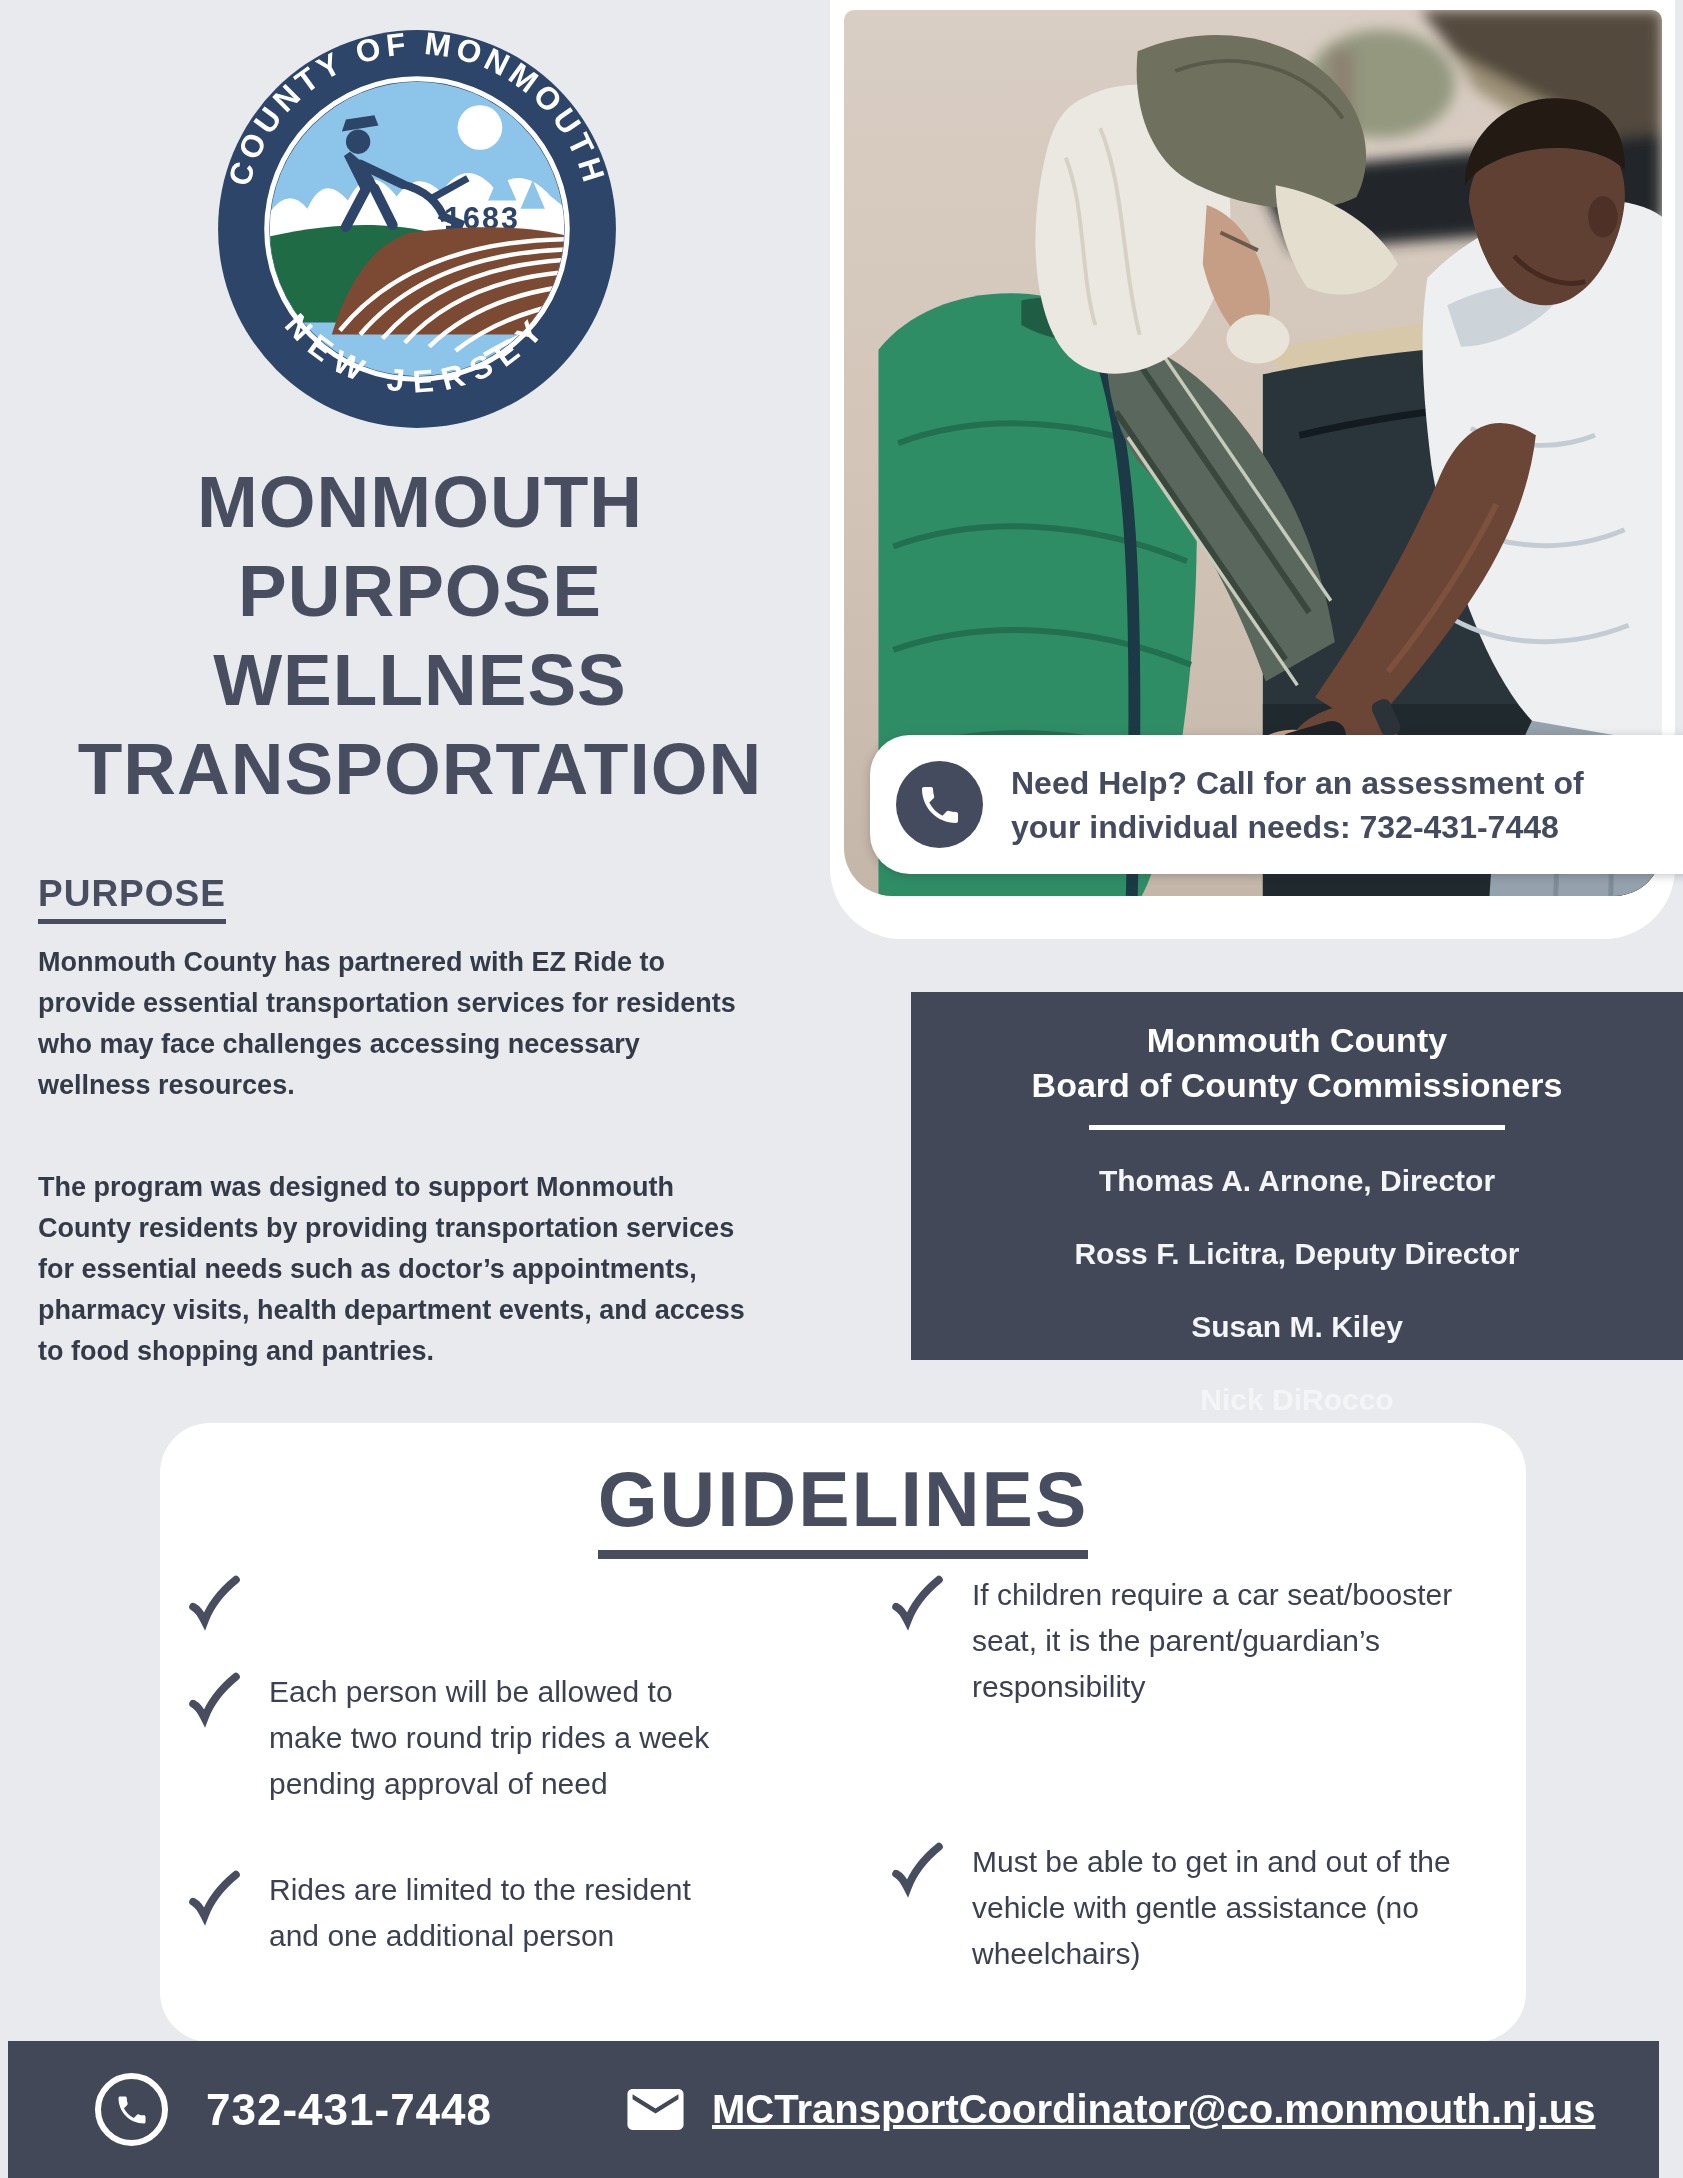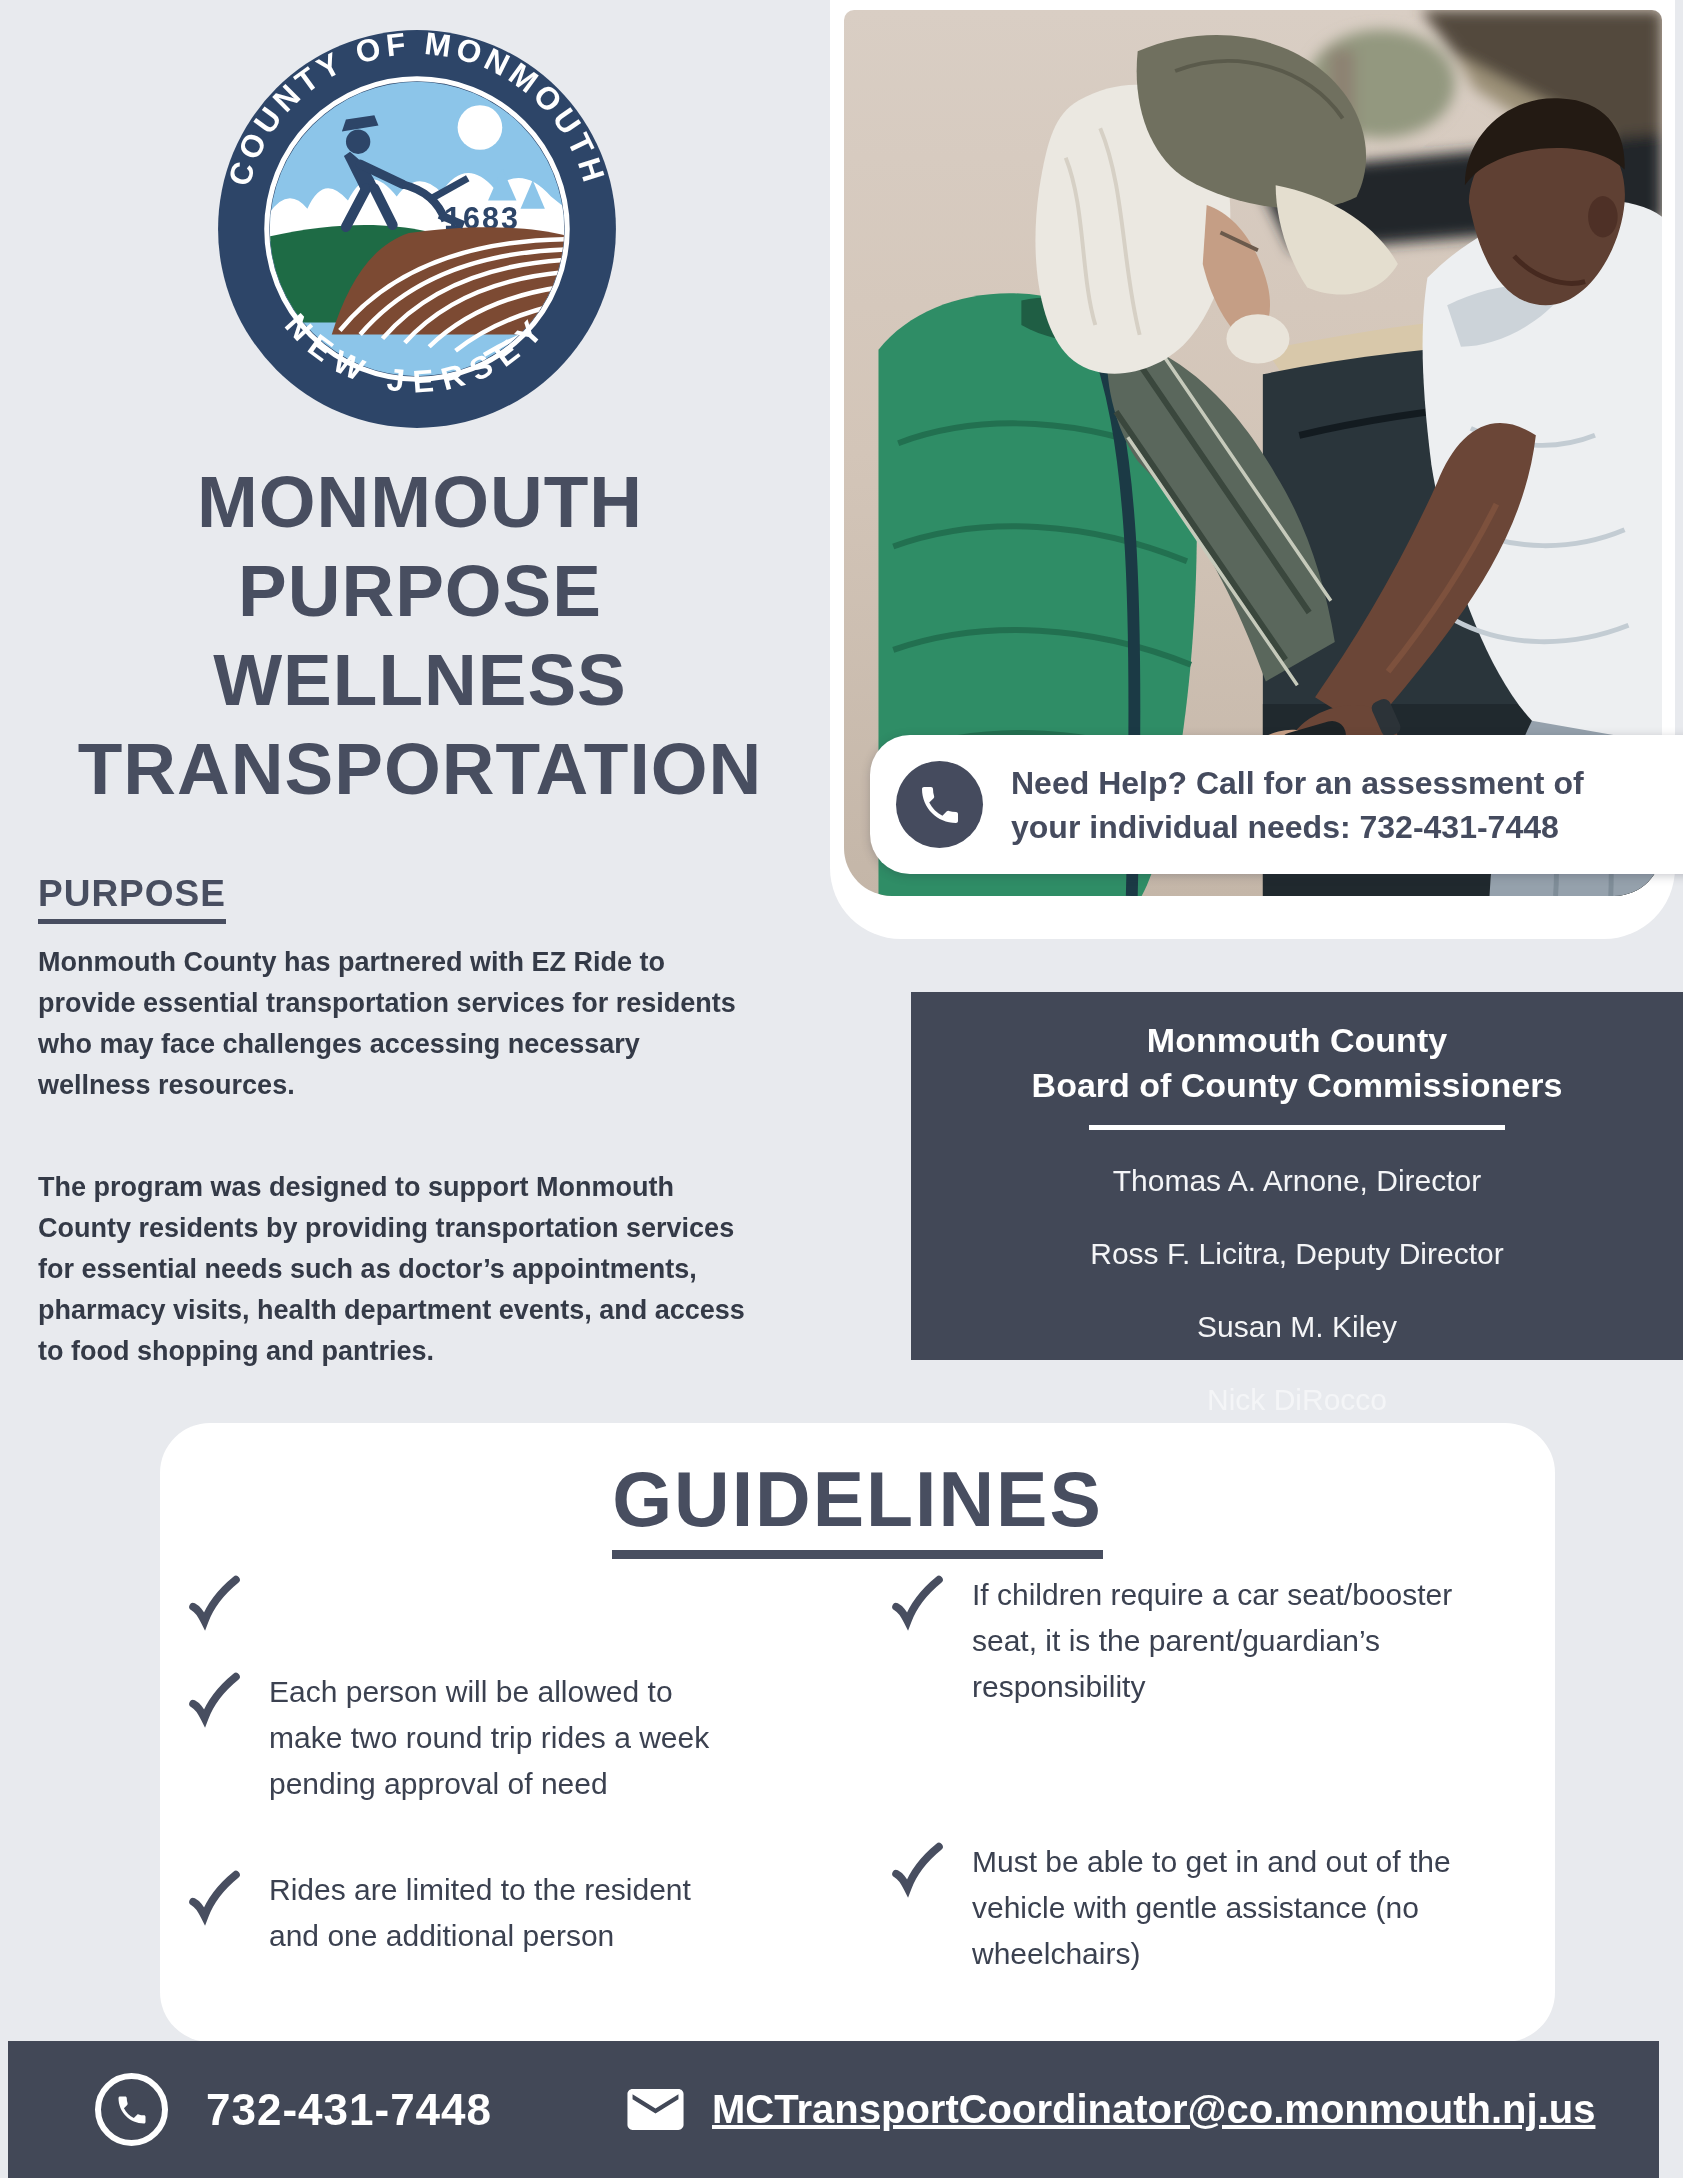--- a/index.html
+++ b/index.html
@@ -24,24 +24,24 @@
          border-radius:40px;display:flex;align-items:center;box-sizing:border-box;padding-left:26px;
          box-shadow:0 2px 10px rgba(40,45,60,.25);}
   .pill-icon{flex:none;width:87px;height:87px;border-radius:50%;background:#454B5E;
          display:flex;align-items:center;justify-content:center;}
   .pill-text{margin-left:28px;color:#454B5E;font-weight:bold;font-size:32px;line-height:44px;white-space:nowrap;}
   
   .commissioners{position:absolute;left:911px;top:992px;width:772px;height:368px;background:#424857;
          color:#ffffff;text-align:center;box-sizing:border-box;padding-top:26px;}
   .comm-heading{font-size:34px;font-weight:bold;line-height:45px;}
   .comm-divider{width:416px;height:5px;background:#ffffff;margin:17px auto 13px auto;}
-  .comm-name{font-size:30px;line-height:45px;color:#F4F5F7;font-weight:normal;margin-top:28px;}
+  .comm-name{font-size:30px;line-height:45px;color:#F4F5F7;font-weight:bold;margin-top:28px;}
   
   .guidelines{position:absolute;left:160px;top:1423px;width:1366px;height:619px;background:#ffffff;
-         border-radius:50px;padding-left:29px;}
+         border-radius:50px;}
   .g-heading-wrap{position:absolute;top:32px;left:0;width:100%;text-align:center;}
   .g-heading{display:inline-block;font-size:77px;font-weight:bold;color:#484E60;letter-spacing:2px;
          border-bottom:9px solid #484E60;padding-bottom:6px;}
   .g-item{position:absolute;display:flex;align-items:flex-start;}
   .g-check{flex:none;width:57px;height:57px;margin-top:2px;}
   .g-text{margin-left:26px;font-size:30px;line-height:46px;color:#3B4150;}
   .g-left .g-text{width:477px;}
   .g-right .g-text{width:487px;}
   .g-emph{font-weight:bold;border-bottom:3px solid #3B4150;}
   .gi-l1{left:26px;top:149px;}

